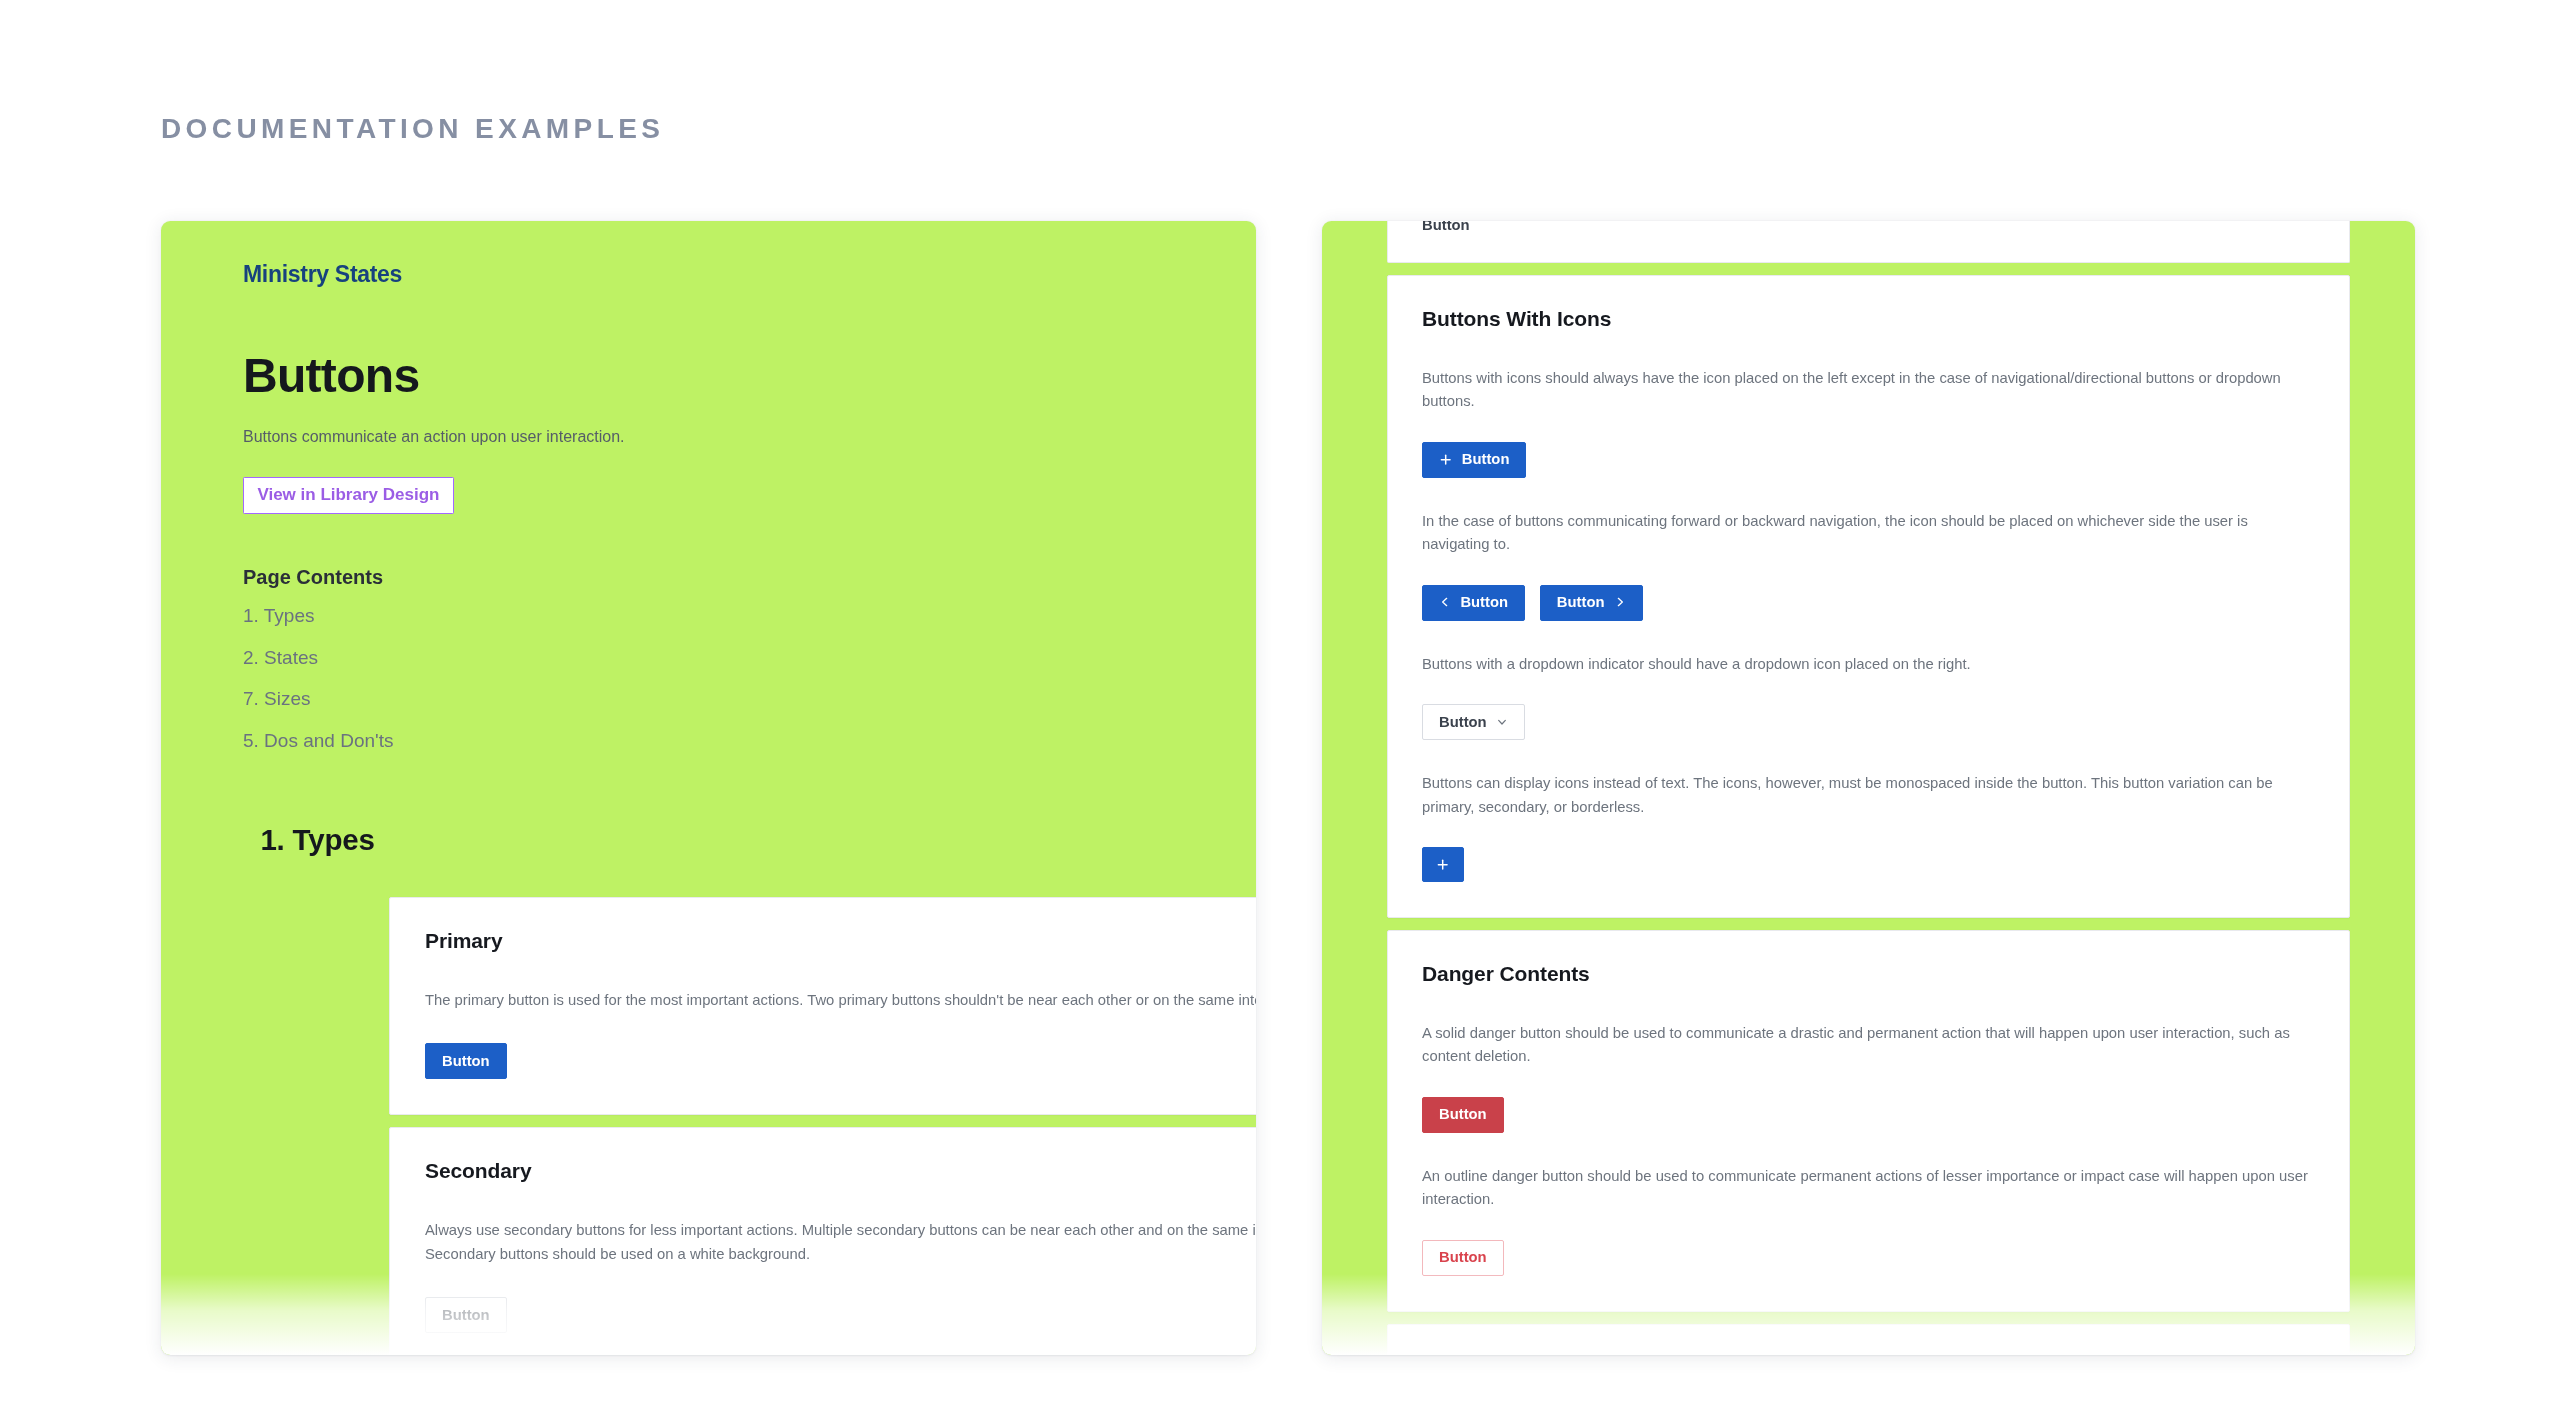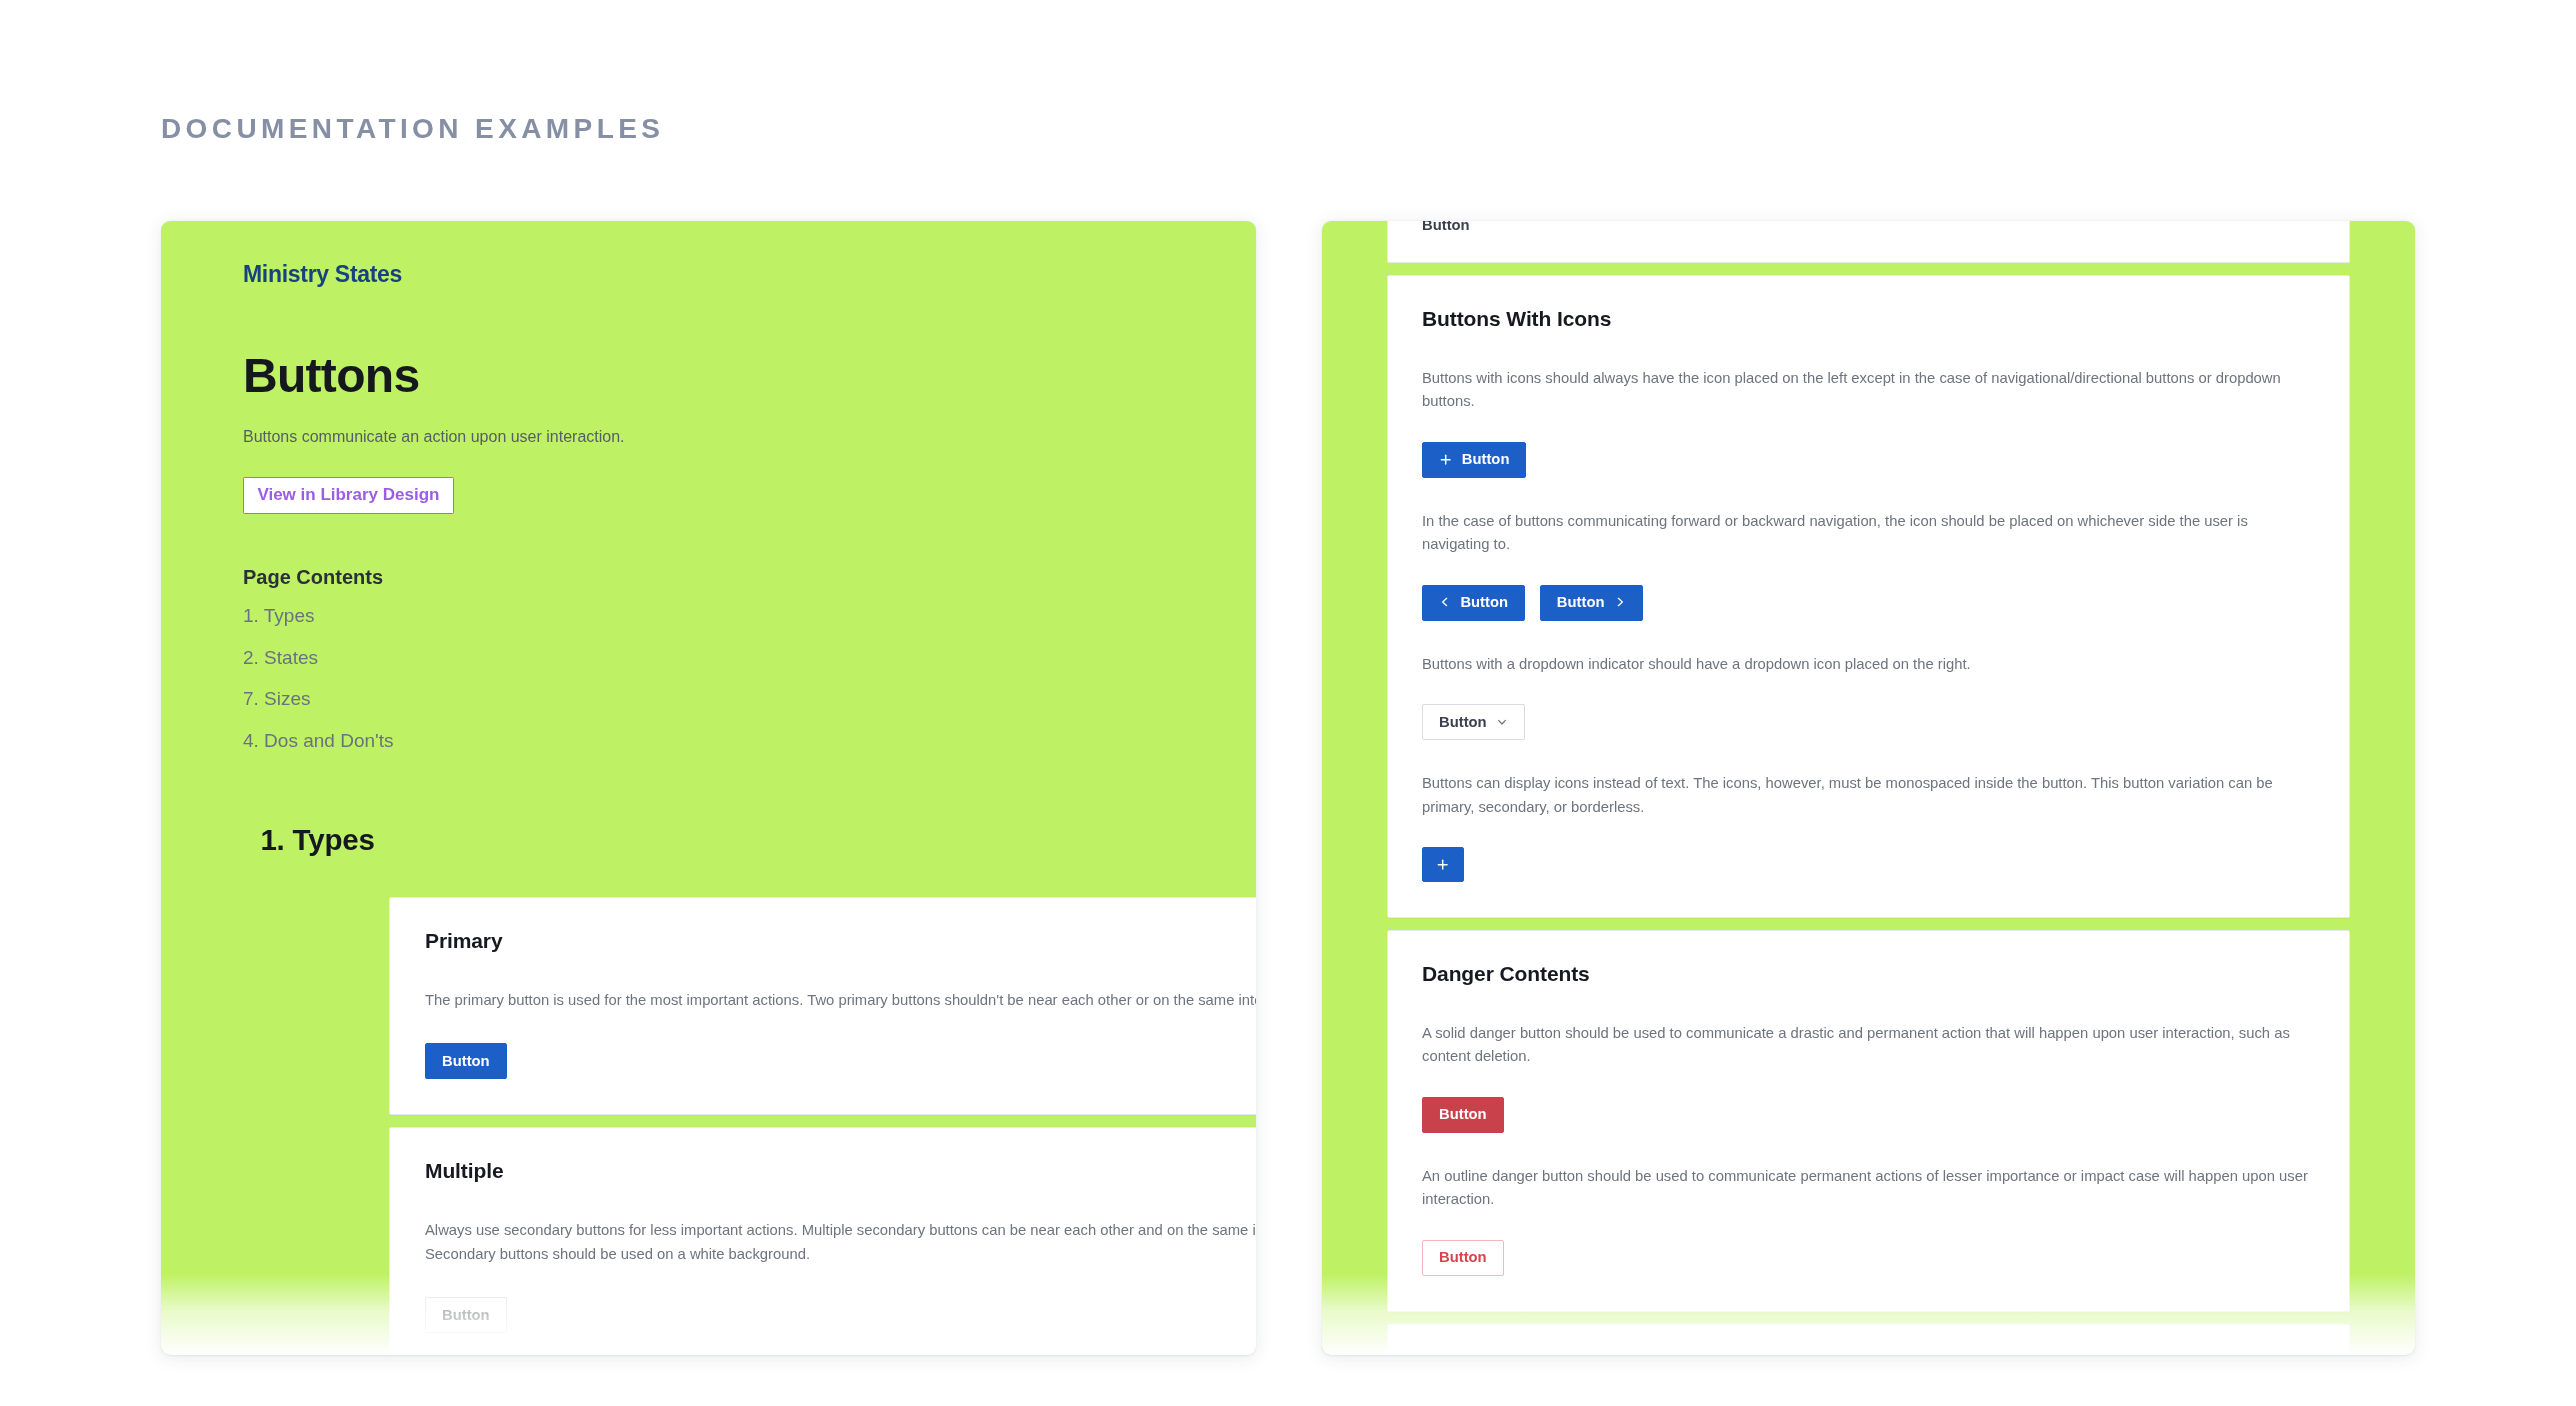--- a/index.html
+++ b/index.html
@@ -250,36 +250,36 @@
         <div class="brand-logo">Ministry States</div>
         <div class="doc-h1">Buttons</div>
         <div class="doc-sub">Buttons communicate an action upon user interaction.</div>
         <a class="btn-link-outline">View in Library Design</a>
 
         <div class="contents-title">Page Contents</div>
         <ul class="contents-list">
           <li>1. Types</li>
           <li>2. States</li>
           <li>7. Sizes</li>
-          <li>4. Dos and Don'ts</li>
+          <li>5. Dos and Don'ts</li>
         </ul>
 
         <div class="doc-h2">1. Types</div>
       </div>
 
       <div class="cards-left-wrap">
 
         <div class="card card-left">
           <div class="card-title">Primary</div>
           <div class="card-text">The primary button is used for the most important actions. Two primary buttons shouldn't be near each other or on the same interface.</div>
           <button class="btn btn-primary">Button</button>
         </div>
 
         <div class="card card-left">
-          <div class="card-title">Multiple</div>
+          <div class="card-title">Secondary</div>
           <div class="card-text">Always use secondary buttons for less important actions. Multiple secondary buttons can be near each other and on the same interface. Secondary buttons should be used on a white background.</div>
           <button class="btn btn-secondary">Button</button>
         </div>
 
       </div>
 
     </div>
     <div class="panel-fade"></div>
   </div>
 

